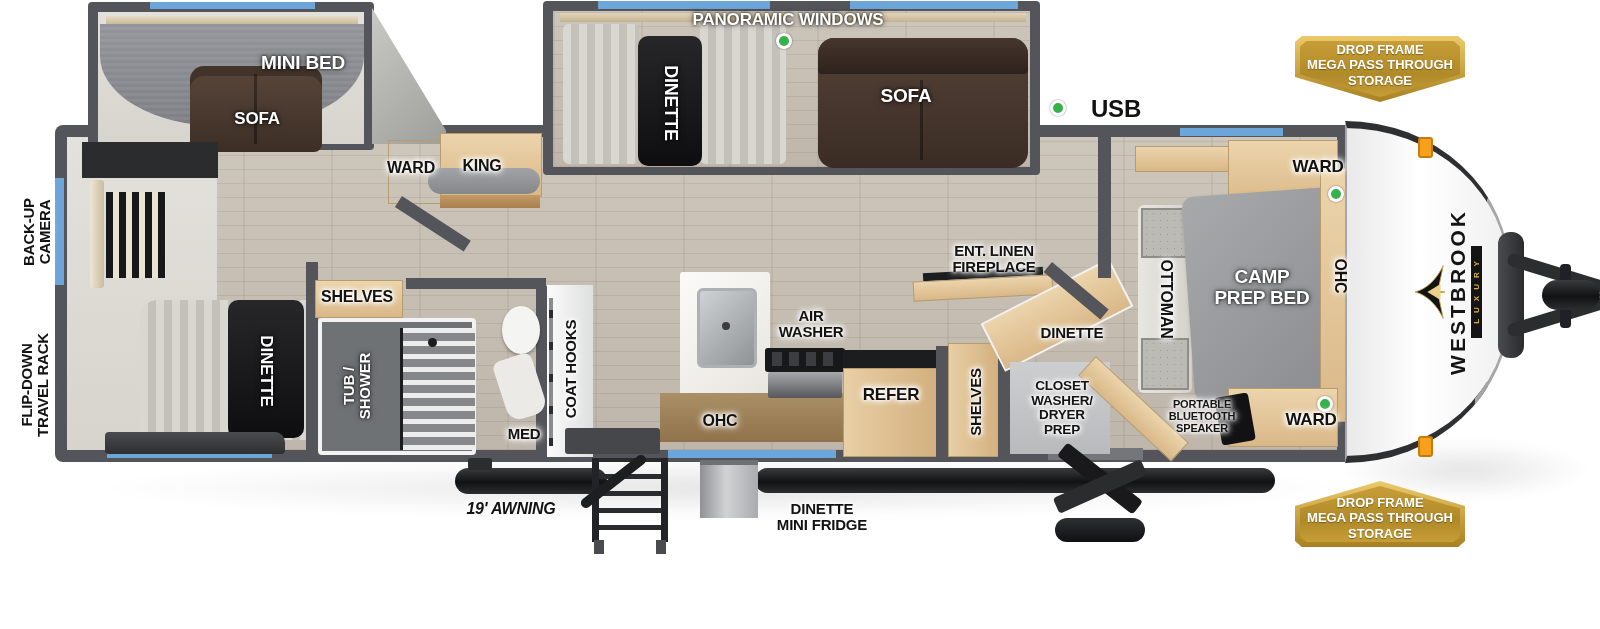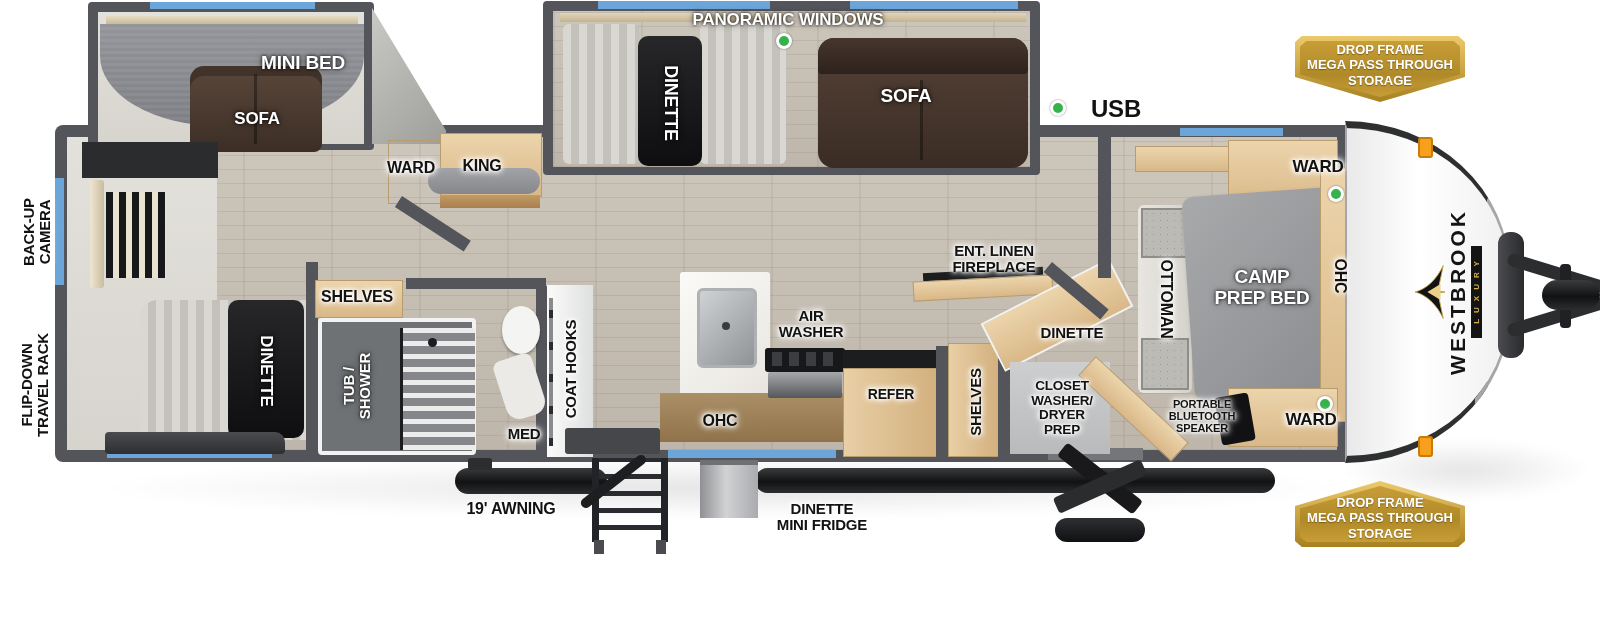--- a/index.html
+++ b/index.html
@@ -200,35 +200,35 @@
 TRAVEL RACK</div>
   <div class="abs LW r90" style="left:266px;top:371px;font-size:17px;">DINETTE</div>
   <div class="abs L ctr" style="left:357px;top:297px;font-size:16px;">SHELVES</div>
   <div class="abs LW rm90" style="left:357px;top:386px;font-size:15px;">TUB /
 SHOWER</div>
   <div class="abs L ctr" style="left:524px;top:434px;font-size:15px;">MED</div>
   <div class="abs L rm90" style="left:571px;top:369px;font-size:15px;">COAT HOOKS</div>
   <div class="abs L ctr" style="left:720px;top:421px;font-size:16px;">OHC</div>
   <div class="abs L ctr" style="left:811px;top:324px;font-size:15px;">AIR
 WASHER</div>
-  <div class="abs L ctr" style="left:891px;top:395px;font-size:14px;text-align:right;">REFER</div>
+  <div class="abs L ctr" style="left:891px;top:395px;font-size:17px;text-align:right;">REFER</div>
   <div class="abs L rm90" style="left:976px;top:402px;font-size:15px;">SHELVES</div>
   <div class="abs L ctr" style="left:994px;top:259px;font-size:15px;">ENT. LINEN
 FIREPLACE</div>
   <div class="abs L ctr" style="left:1072px;top:333px;font-size:15px;">DINETTE</div>
   <div class="abs L ctr" style="left:1062px;top:408px;font-size:13.5px;">CLOSET
 WASHER/
 DRYER
 PREP</div>
   <div class="abs L r90" style="left:1166px;top:299px;font-size:16px;">OTTOMAN</div>
   <div class="abs LW ctr" style="left:1262px;top:288px;font-size:19px;">CAMP
 PREP BED</div>
   <div class="abs L ctr" style="left:1318px;top:167px;font-size:17px;">WARD</div>
   <div class="abs L ctr" style="left:1311px;top:420px;font-size:17px;">WARD</div>
   <div class="abs L r90" style="left:1340px;top:276px;font-size:16px;">OHC</div>
   <div class="abs L ctr" style="left:1202px;top:417px;font-size:11px;">PORTABLE
 BLUETOOTH
 SPEAKER</div>
-  <div class="abs L ctr" style="left:511px;top:509px;font-size:16px;">19' AWNING</div>
+  <div class="abs L ctr" style="left:511px;top:509px;font-size:16px;font-style:italic;">19' AWNING</div>
   <div class="abs L ctr" style="left:822px;top:517px;font-size:15px;">DINETTE
 MINI FRIDGE</div>
 
 </div>
 
 </body></html>

